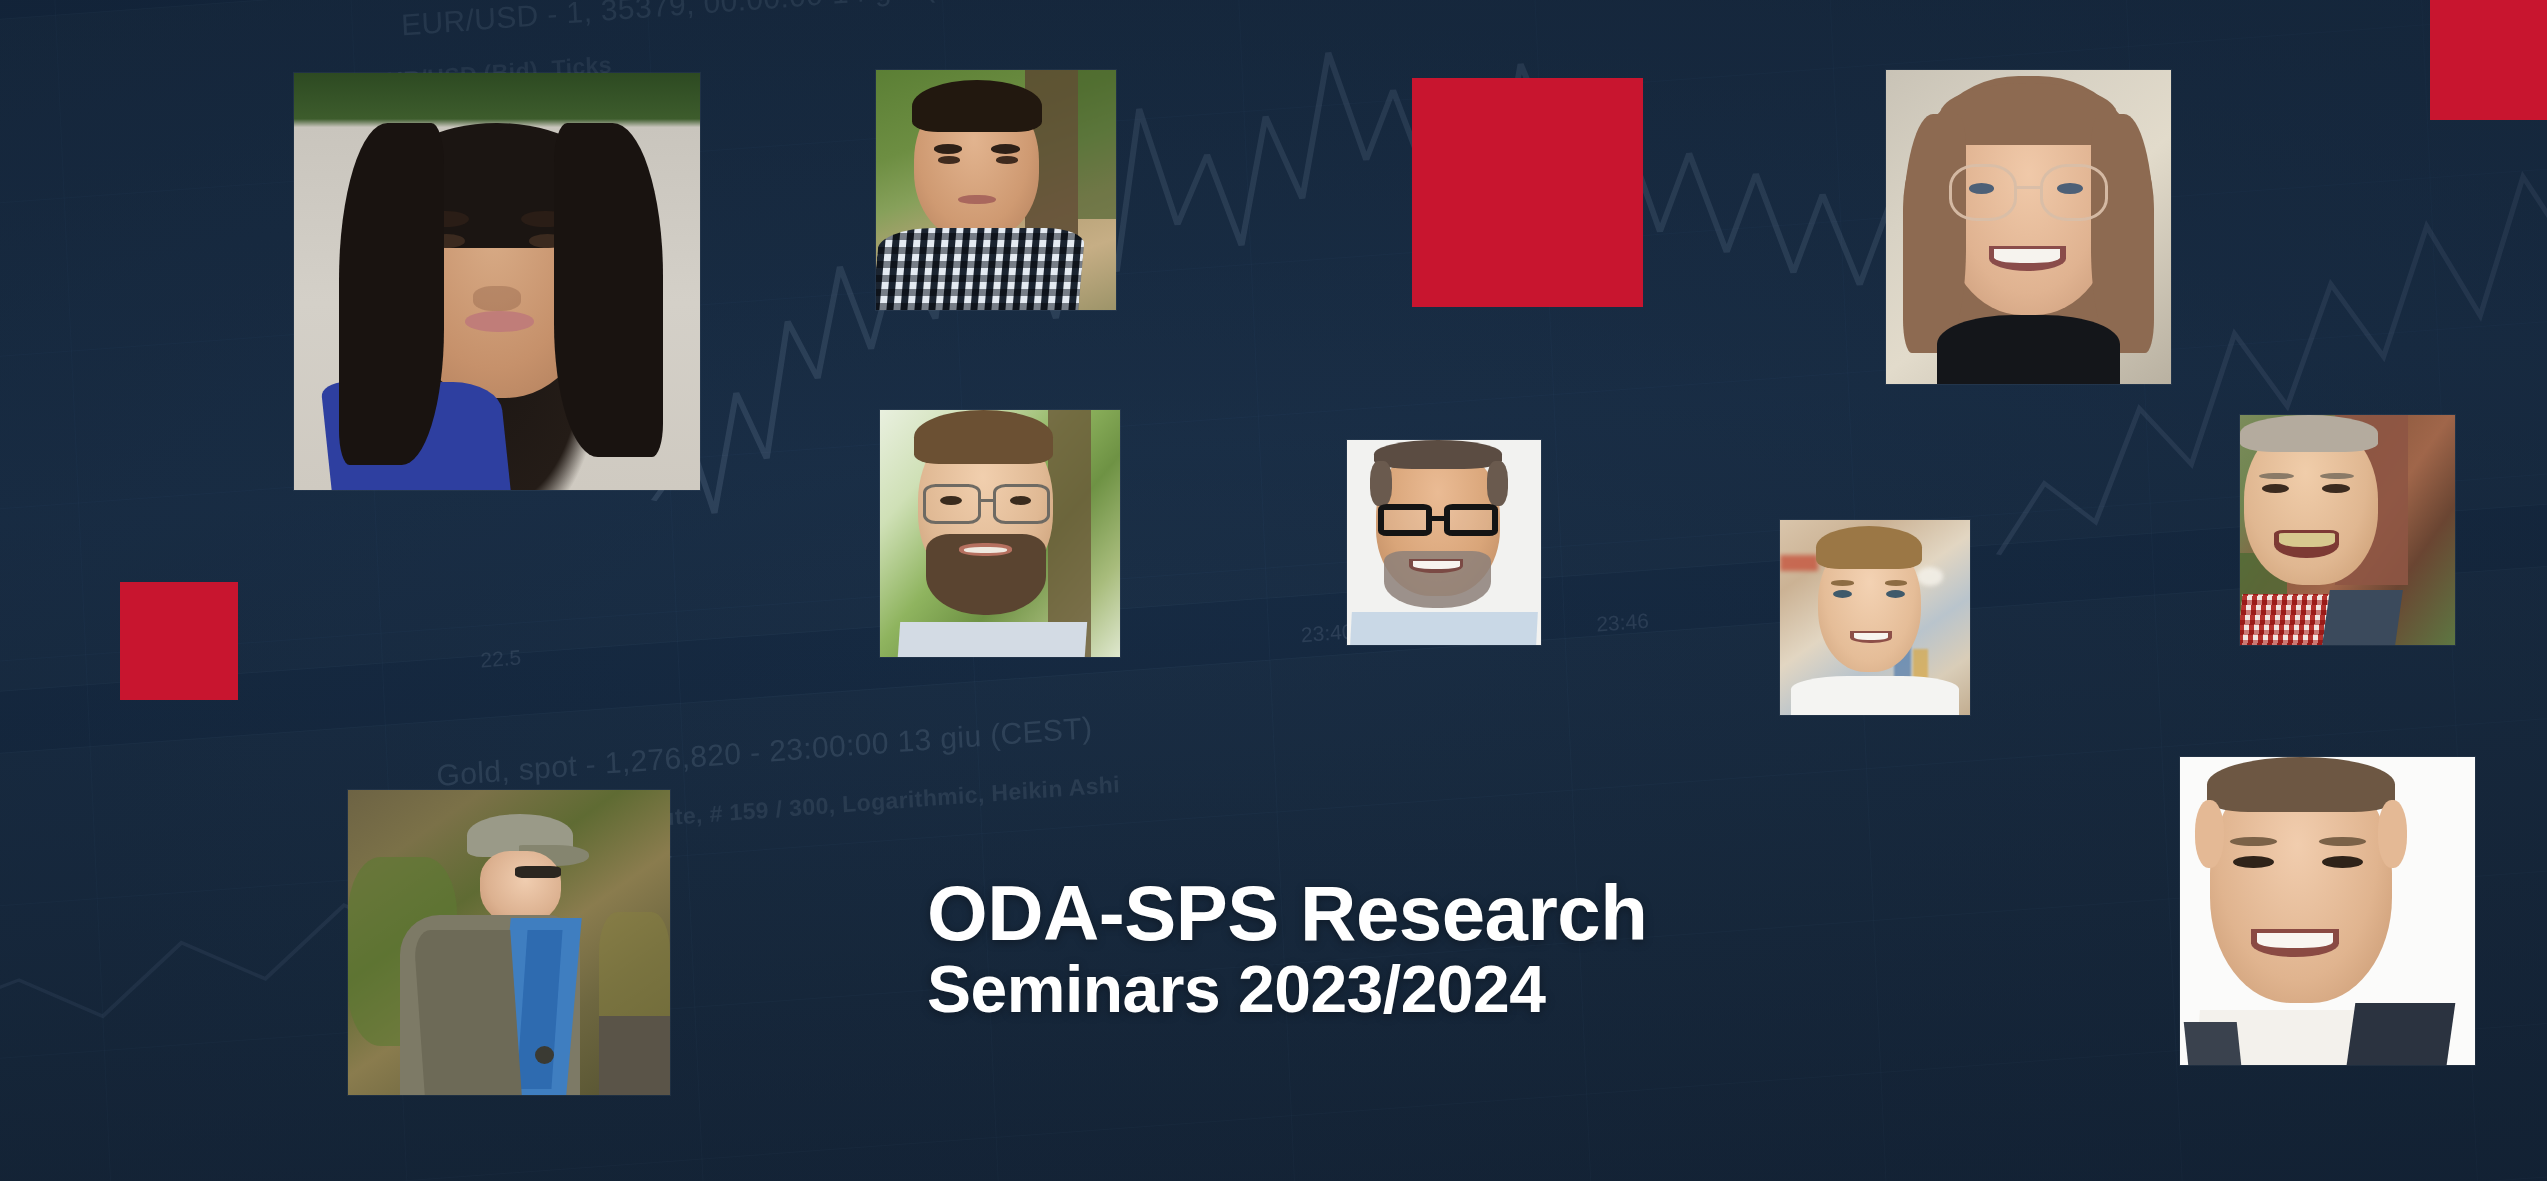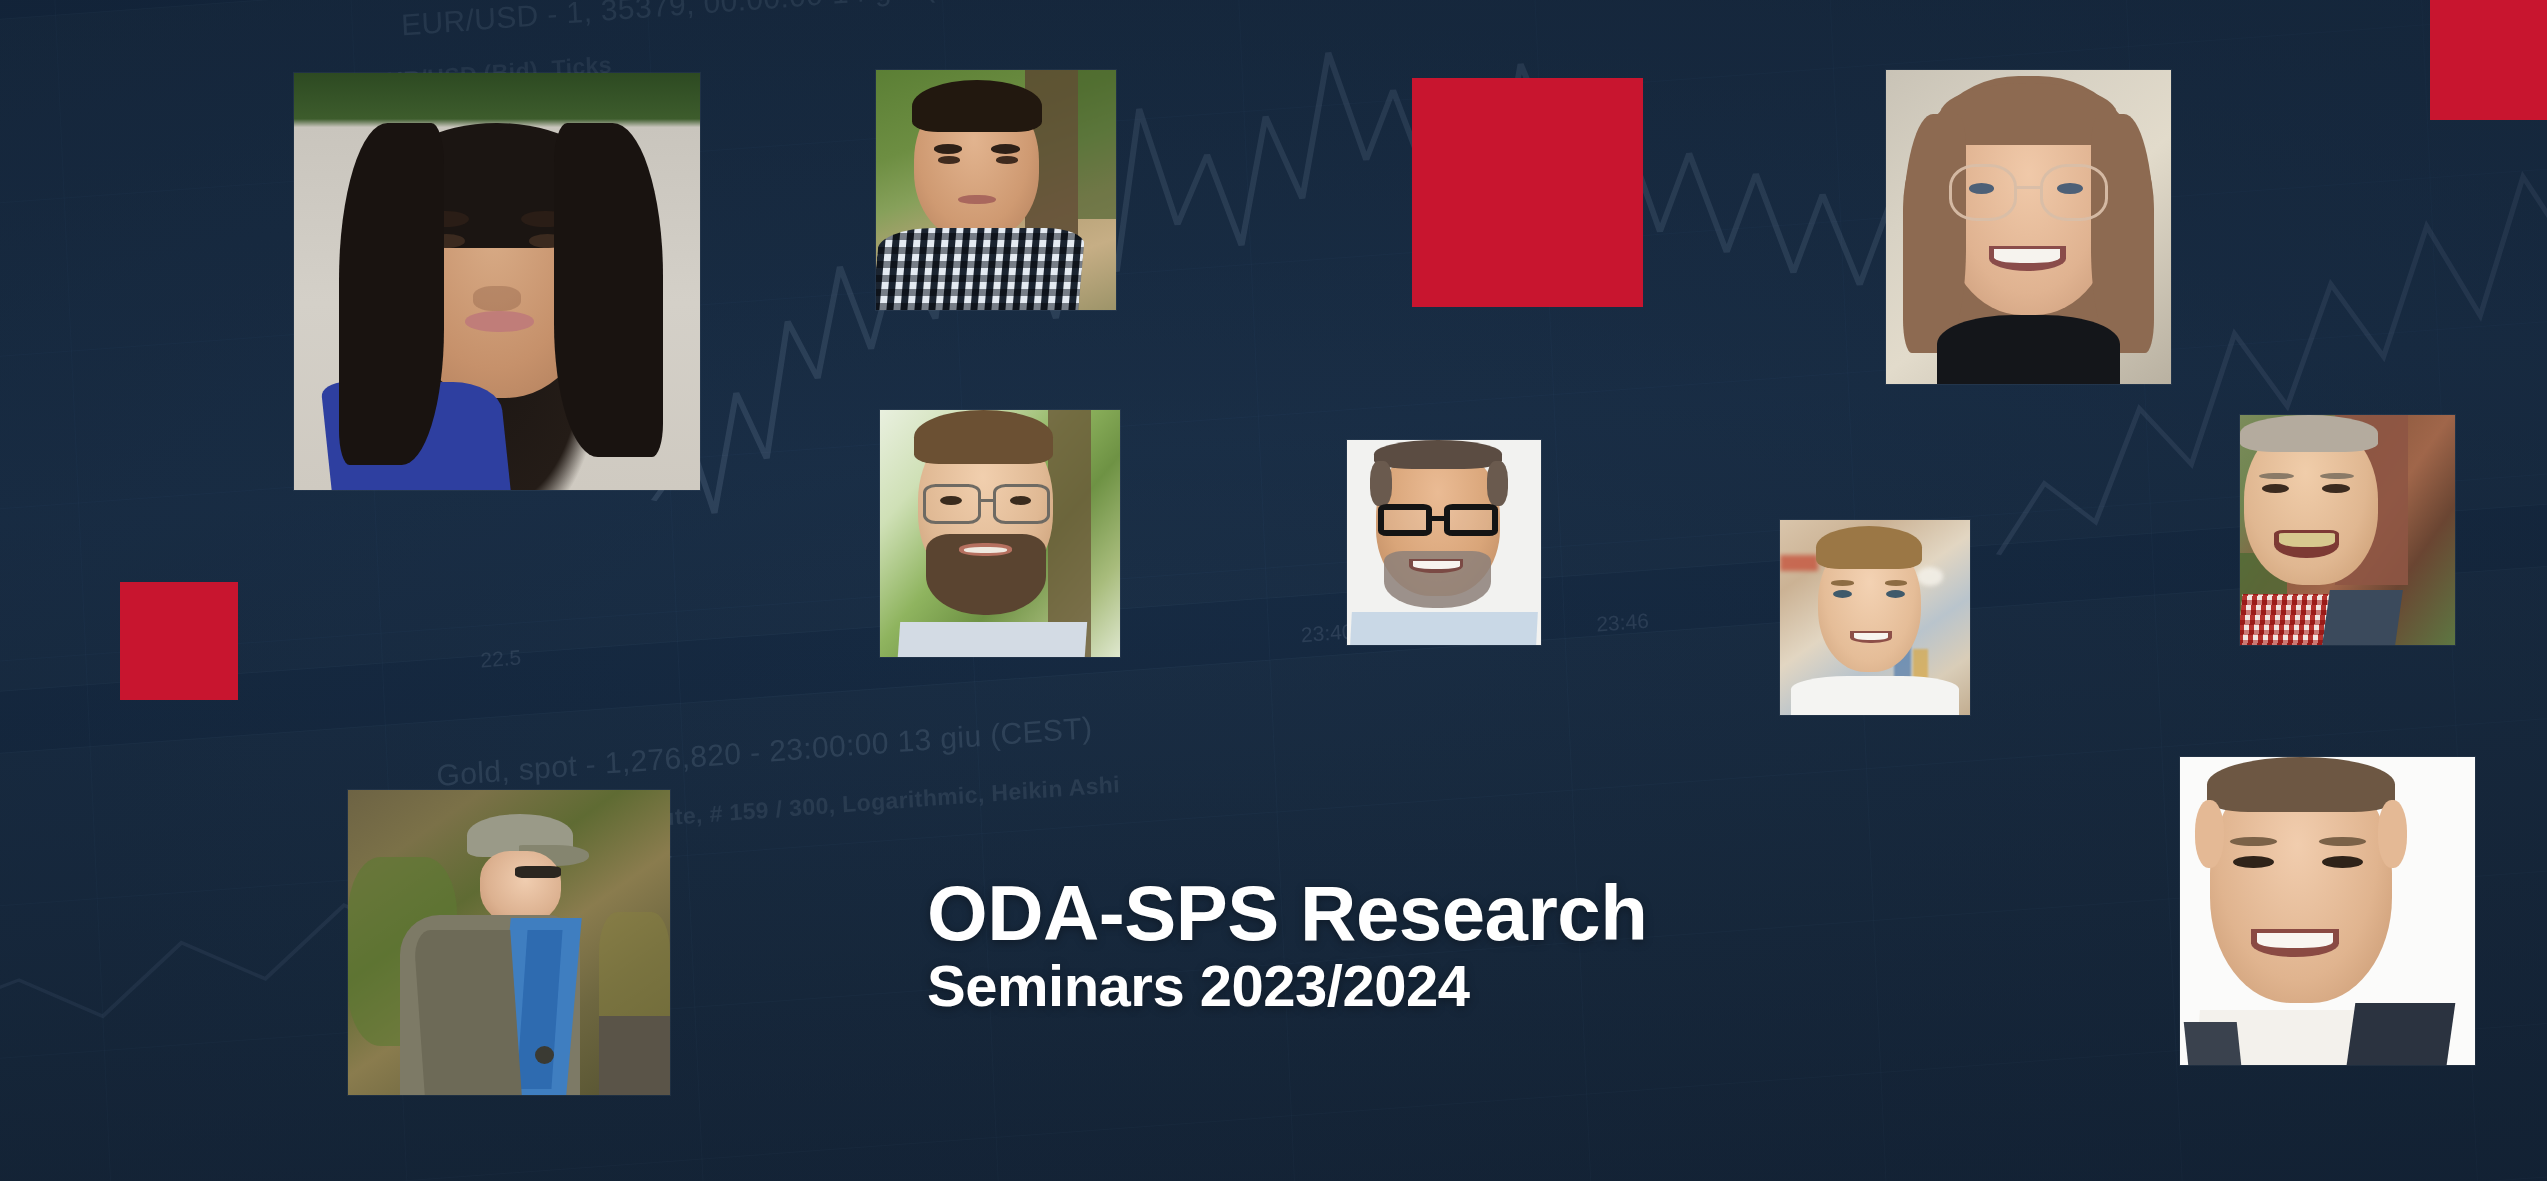--- a/index.html
+++ b/index.html
@@ -94,21 +94,21 @@
   .title-block {
     position: absolute;
     color: #ffffff;
     font-family: "Liberation Sans", sans-serif;
     font-weight: 700;
     letter-spacing: -0.5px;
     text-shadow: 0 2px 10px rgba(0,0,0,0.35);
   }
   .title-line { display: block; white-space: nowrap; }
   .title-line-1 { font-size: 78px; line-height: 1.06; }
-  .title-line-2 { font-size: 58px; line-height: 1.06; }
+  .title-line-2 { font-size: 66px; line-height: 1.06; }
 </style>
 </head>
 <body>
 
 <div class="banner">
 
   <div class="bg-wrap">
     <div class="bg-tilt">
 
       <div class="bg-panel" style="left:3%;  top:2%;  width:94%; height:44%;"></div>

